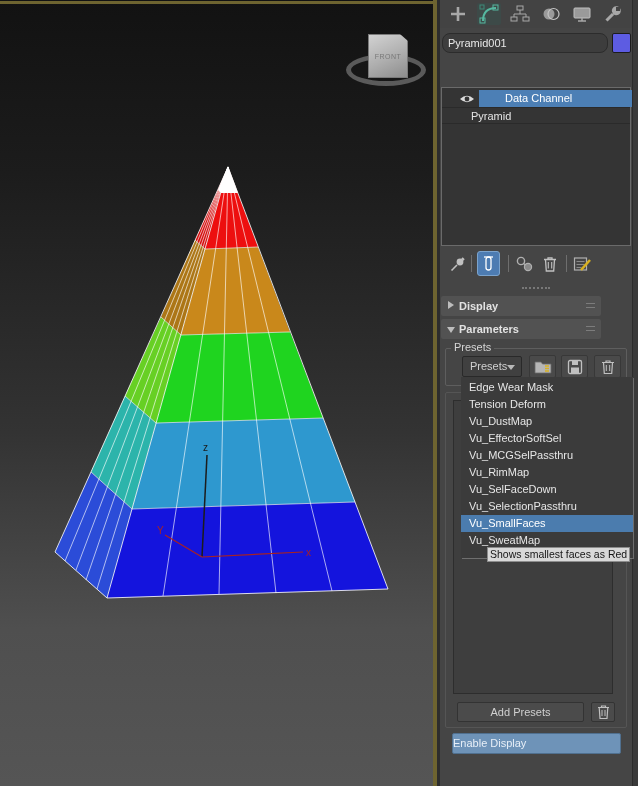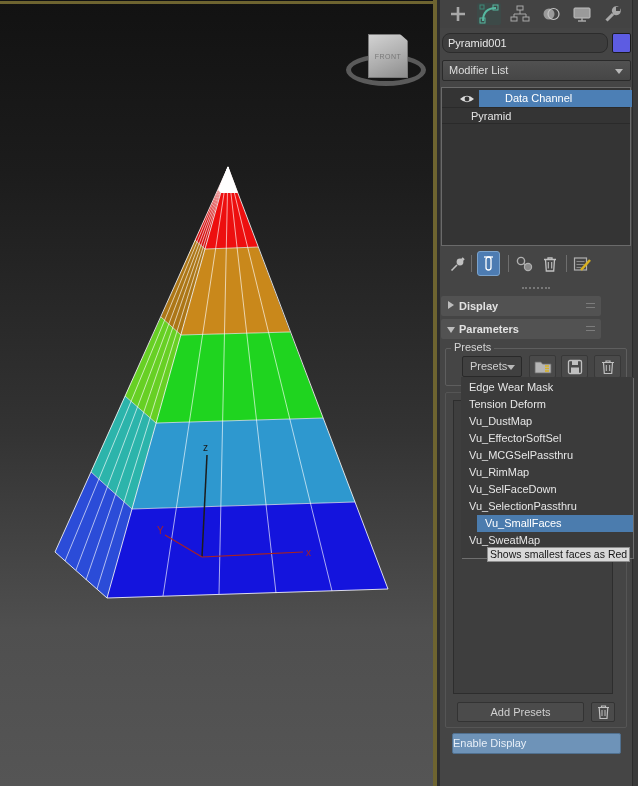--- a/index.html
+++ b/index.html
@@ -72,21 +72,21 @@
   .presets-btn .tri-down { right:6px; top:8px; }
   .mini-btn { position:absolute; top:355px; width:27px; height:23px; background:#4a4a4a; border:1px solid #383838; border-radius:2px; display:flex; align-items:center; justify-content:center; }
   .op-outer { position:absolute; left:5px; top:392px; width:182px; height:336px; border:1px solid #555555; border-radius:2px; }
   .op-list { position:absolute; left:13px; top:400px; width:160px; height:294px; background:#3e3e3e; border:1px solid #2d2d2d; }
   .add-op { position:absolute; left:17px; top:702px; width:127px; height:20px; background:#4b4b4b; border:1px solid #333; border-radius:2px; color:#d0d0d0; font-size:11px; text-align:center; line-height:18px; }
   .trash-op { position:absolute; left:151px; top:702px; width:24px; height:20px; background:#4b4b4b; border:1px solid #333; border-radius:2px; display:flex; align-items:center; justify-content:center; }
   .enable-btn { position:absolute; left:12px; top:733px; width:169px; height:21px; background:#6e93b8; border:1px solid #50708f; border-radius:2px; color:#e6eef7; font-size:11px; text-align:left; line-height:19px; }
   
   .popup { position:absolute; left:21px; top:377px; width:172px; height:181px; background:#3b3b3b; box-shadow:1px 1px 0 rgba(160,160,160,0.5); z-index:5; padding-top:2px; }
   .popup .item { height:17px; line-height:17px; padding-left:8px; color:#e6e6e6; font-size:11px; white-space:nowrap; overflow:hidden; }
-  .popup .item.selected { background:#4b7cae; color:#ffffff;margin-left:16px; }
+  .popup .item.selected { background:#4b7cae; color:#ffffff; }
   .tooltip { position:absolute; left:47px; top:547px; height:15px; background:#d9d9d9; border:1px solid #8c8c8c; color:#151515; font-size:10.5px; line-height:13px; padding:0 2px; white-space:nowrap; z-index:10; }
 </style>
 </head>
 <body>
 
 <div class="app">
 
   <div class="viewport">
     <svg class="scene" width="433" height="786" viewBox="0 0 433 786">
 
@@ -188,24 +188,20 @@
           <path d="M3.5 16.5 L10 10" stroke="#a8a8a8" stroke-width="3" fill="none"></path>
           <path d="M9 8 a4.5 4.5 0 1 1 3 3 l-2-0.5 -0.5-2z" fill="#a8a8a8"></path>
           <rect x="13" y="3" width="4" height="4" fill="#434343"></rect>
         </svg>
       </div>
     </div>
 
     <input class="name-field" type="text" value="Pyramid001" style="">
     <div class="color-swatch" style="background: rgb(93, 92, 226);"></div>
 
-    <div class="combo">
-      <span>Modifier List</span>
-      <div class="tri-down"></div>
-    </div>
 
     <div class="stack-box">
       <div class="stack-row1">
         <div class="eye-cell">
           <svg width="16" height="10">
             <path d="M1 5 Q8 -1.5 15 5 Q8 11.5 1 5 Z" fill="#dcdcdc"></path>
             <circle cx="8" cy="5" r="2.4" fill="#343434"></circle>
           </svg>
         </div>
         <div class="stack-sel" style="background: rgb(76, 127, 181);">Data Channel</div>

